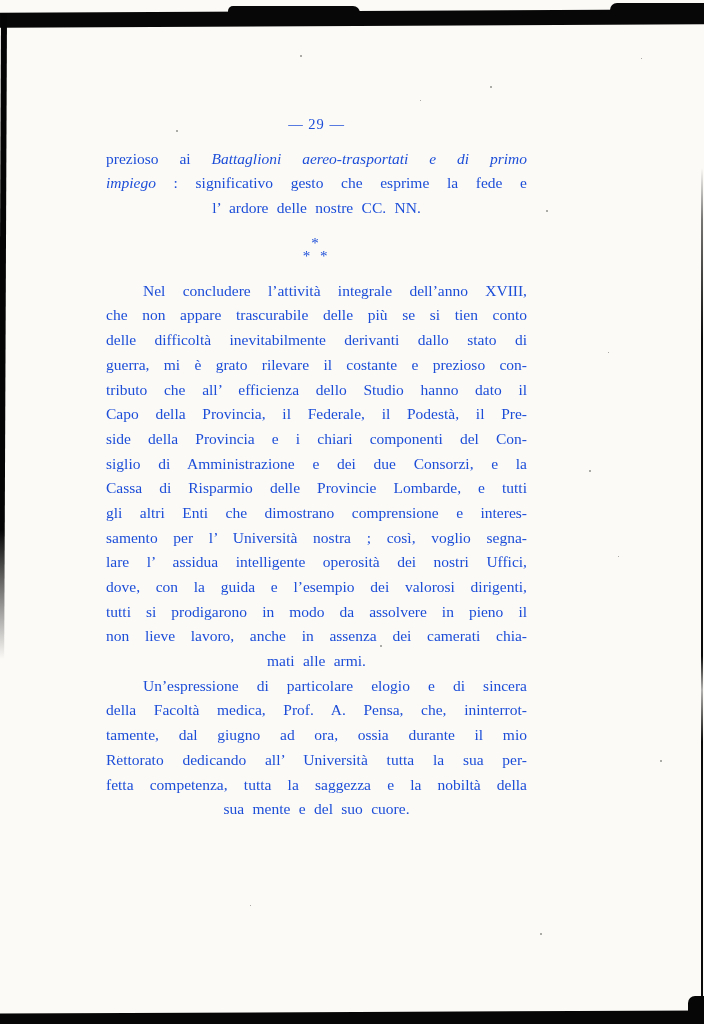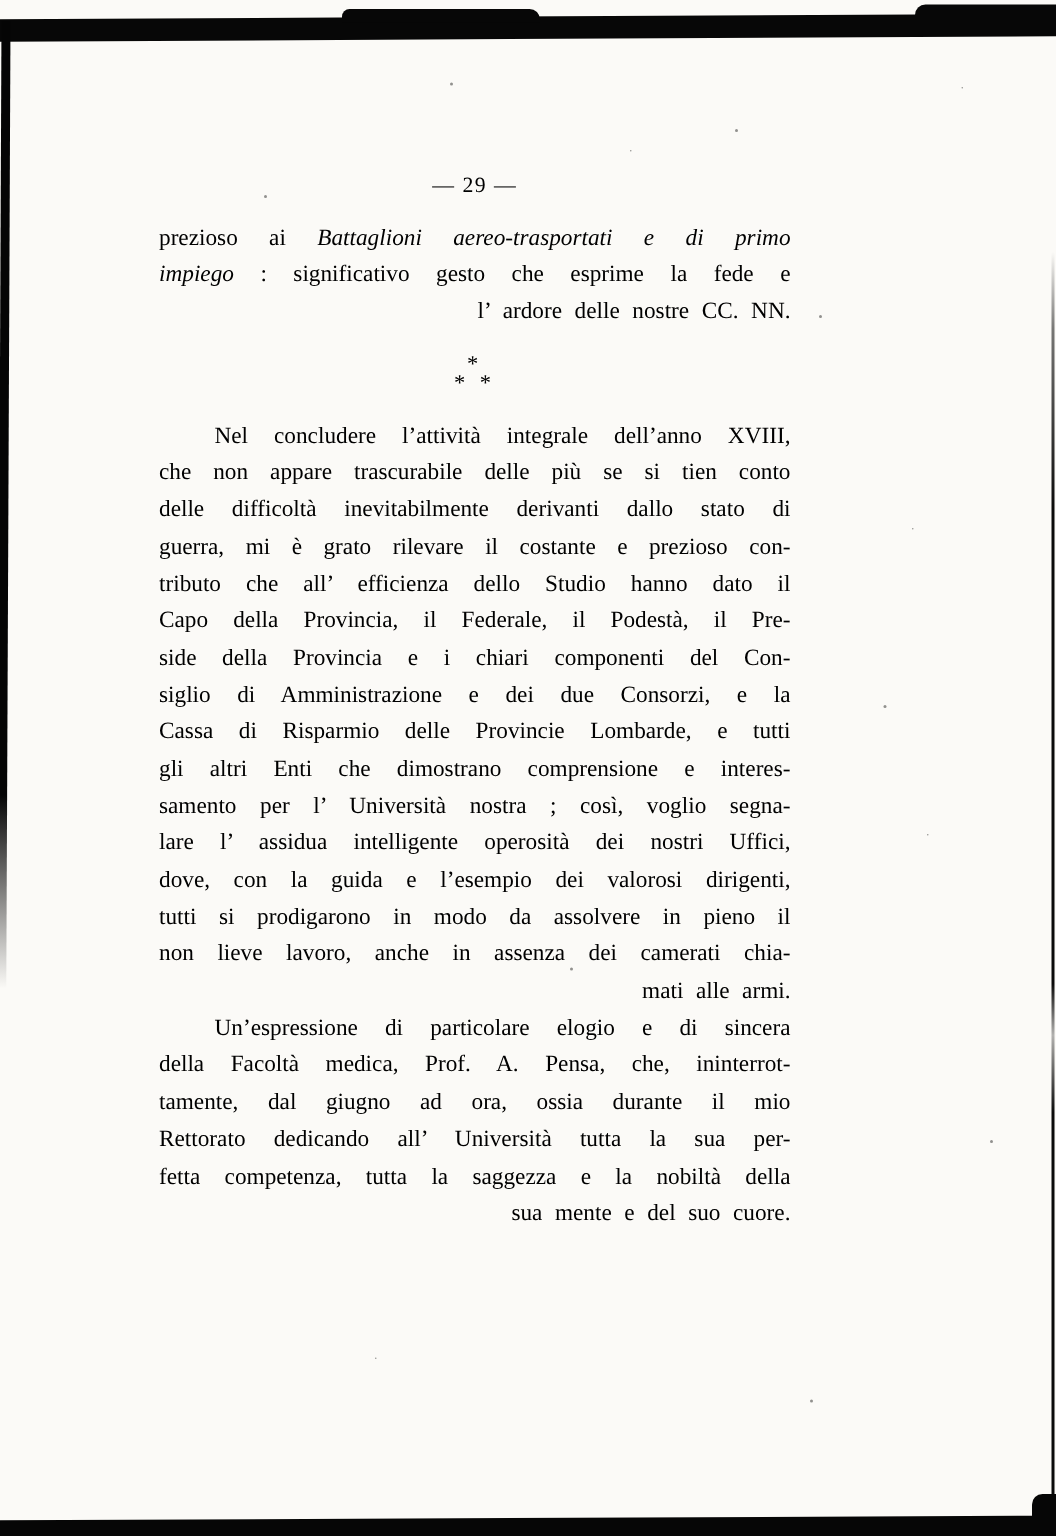--- a/index.html
+++ b/index.html
@@ -6,21 +6,21 @@
   body {
     width: 704px; height: 1024px;
     background: #ffffff;
     font-family: "Liberation Serif", "DejaVu Serif", serif;
   }
   .scan {
     position: relative;
     width: 704px; height: 1024px;
     background: #fbfaf7;
     overflow: hidden;
-    color: #000000;
+    color: #1d4ed8;
   }
 
   
   .edge-top-main {
     position: absolute; left: -6px; right: -6px; top: 11px; height: 15px;
     background: #070707; transform: rotate(-0.3deg); border-radius: 2px;
   }
   .edge-top-bump1 {
     position: absolute; left: 228px; top: 6px; width: 132px; height: 9px;
     background: #070707; border-radius: 5px 7px 0 0;
@@ -74,21 +74,21 @@
     text-align: center; font-size: 14.5px; letter-spacing: 1px;
   }
   .paragraph { margin: 0; }
   .text-flow > .paragraph:first-child { margin-top: 10px; }
   .line {
     line-height: 24.7px; height: 24.7px;
     word-spacing: 1.5px;
     overflow: hidden;
   }
   .line.justify { text-align: justify; text-align-last: justify; }
-  .line.lastline { text-align: right; word-spacing: 4.5px; }
+  .line.lastline { text-align: center; word-spacing: 4.5px; }
   .line.indent { text-indent: 37px; }
   .line i { font-style: italic; }
   .separator {
     margin: 16px 0 15px 0;
     text-align: center; font-size: 15px;
   }
   .sep-row { line-height: 13.5px; height: 13.5px; letter-spacing: 3px; }
 </style>
 </head>
 <body>

